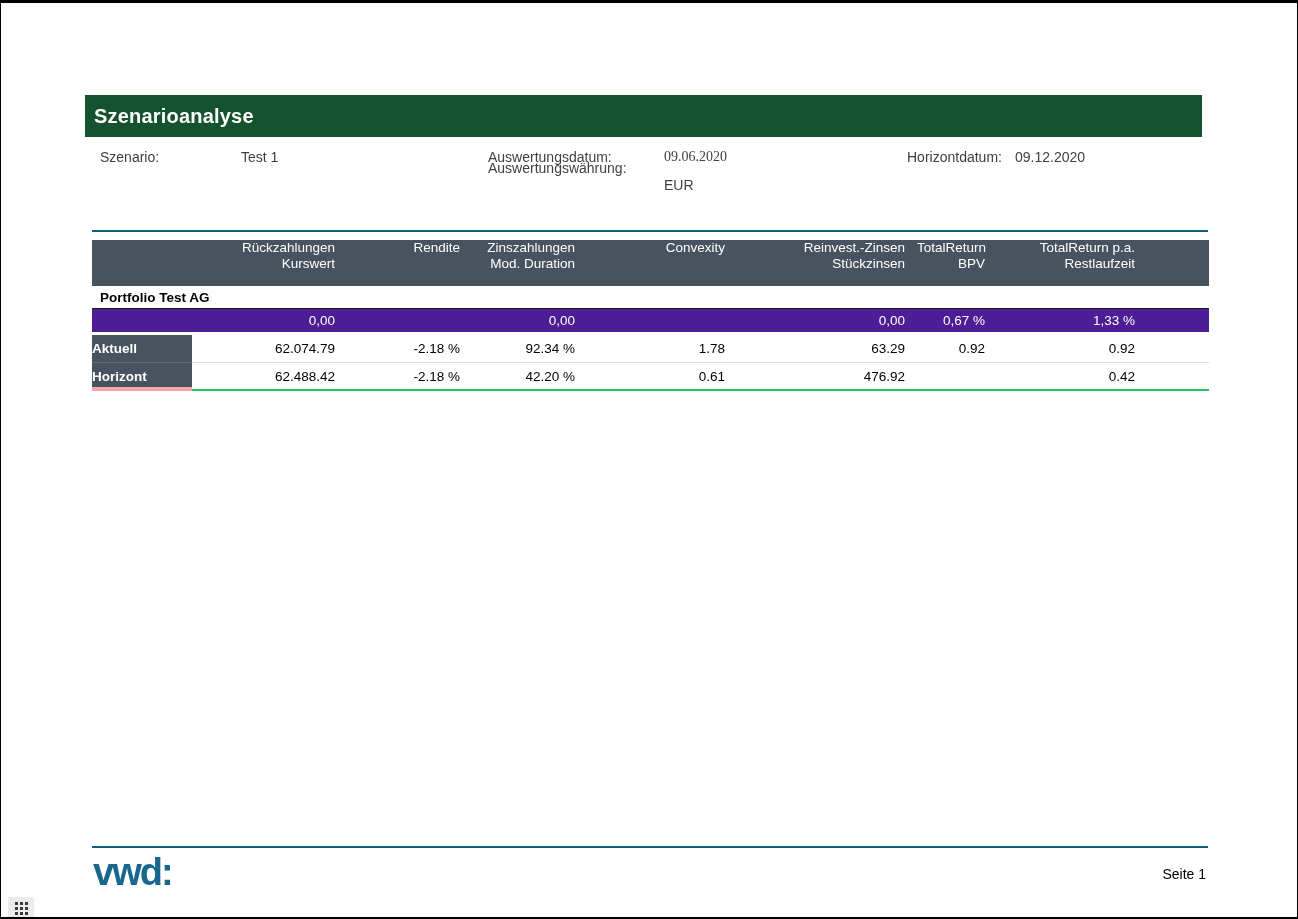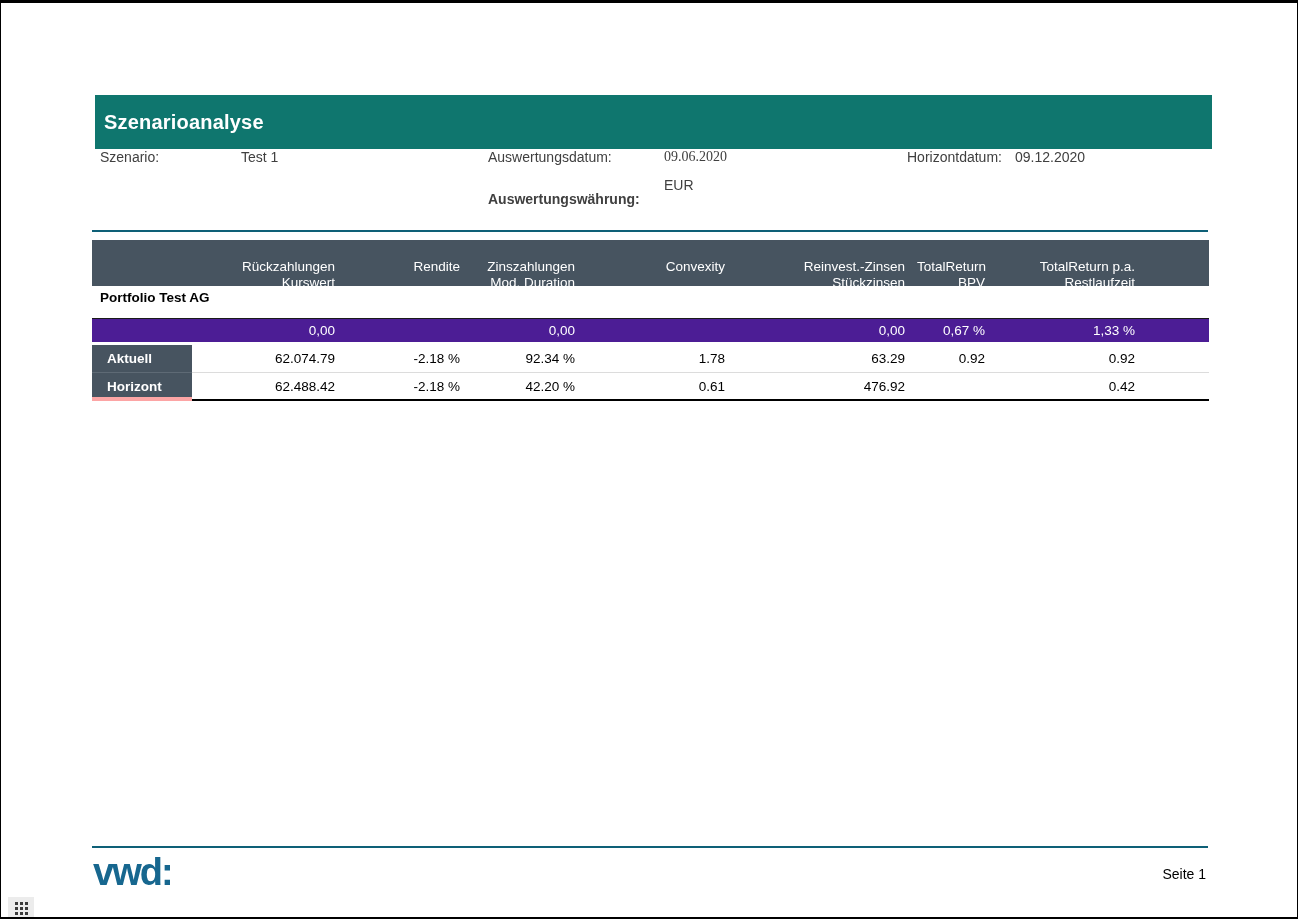--- a/index.html
+++ b/index.html
@@ -14,23 +14,23 @@
     border-top: 3px solid #000000;
     border-left: 1px solid #000000;
     border-right: 1px solid #000000;
     border-bottom: 2px solid #000000;
     overflow: hidden;
   }
 
   
   .titlebar {
     position: absolute;
-    left: 94px; top: 92px;
-    width: 1117px; height: 54px;
-    background: #0f766e;
+    left: 84px; top: 92px;
+    width: 1117px; height: 42px;
+    background: #14532d;
     color: #ffffff;
     display: flex;
     align-items: center;
   }
   .titlebar .title {
     font-size: 20px;
     font-weight: 700;
     padding-left: 9px;
     letter-spacing: 0.2px;
   }
@@ -53,26 +53,26 @@
   .c3 { width: 115px; }
   .c4 { width: 150px; }
   .c5 { width: 180px; }
   .c6 { width: 80px; }
   .c7 { flex: 1 1 auto; padding-right: 74px; }
 
   .thead {
     background: #475460;
     color: #ffffff;
     height: 46px;
-    padding-top: 19px;
+    padding-top: 0;
   }
   .thead .l1, .thead .l2 { line-height: 16px; }
 
   .group-row {
-    height: 33px;
+    height: 23px;
     line-height: 23px;
     font-weight: 700;
     color: #000;
     border-bottom: 1px solid #1a1a1a;
   }
   .group-row .c0 { width: 100%; padding-left: 8px; }
 
   .summary-row {
     background: #4c1d95;
     color: #ffffff;
@@ -81,24 +81,24 @@
   }
 
   .gap-row { height: 3px; background: #ffffff; }
 
   .data-row { height: 28px; line-height: 28px; color: #000; }
   .data-row .cell { background: #ffffff; border-bottom: 1px solid #dcdcdc; }
   .data-row .c0 {
     background: #475460;
     color: #ffffff;
     font-weight: 700;
-    padding-left: 15px;
+    padding-left: 0;
     border-bottom: 1px solid #5e6a75;
   }
-  .data-row.last .cell { border-bottom: 2px solid #000000; }
+  .data-row.last .cell { border-bottom: 2px solid #22c55e; }
   .data-row.last .c0 { border-bottom: 4px solid #fca5a5; }
 
   
   .logo {
     position: absolute;
     left: 92px; top: 848px;
     font-size: 38px;
     font-weight: 700;
     letter-spacing: -2px;
     color: #17678F;
@@ -133,21 +133,21 @@
   <div class="titlebar">
     <div class="title">Szenarioanalyse</div>
   </div>
 
   <div class="meta-item" style="left:99px;  top:146px;">Szenario:</div>
   <div class="meta-item" style="left:240px; top:146px;">Test 1</div>
   <div class="meta-item" style="left:487px; top:146px;">Auswertungsdatum:</div>
   <div class="meta-item" style="left:663px; top:146px;font-family:Liberation Serif, serif;">09.06.2020</div>
   <div class="meta-item" style="left:866px; top:146px;margin-left:40px;">Horizontdatum:</div>
   <div class="meta-item" style="left:1014px;top:146px;">09.12.2020</div>
-  <div class="meta-item" style="left:487px; top:188px;font-weight:bold;">Auswertungswährung:</div>
+  <div class="meta-item" style="left:487px; top:157px;">Auswertungswährung:</div>
   <div class="meta-item" style="left:663px; top:174px;">EUR</div>
 
   <div class="rule rule-top"></div>
 
   <div class="report-table">
 
     <div class="trow thead">
       <div class="cell c0"></div>
       <div class="cell c1">
         <div class="l1">Rückzahlungen</div>

